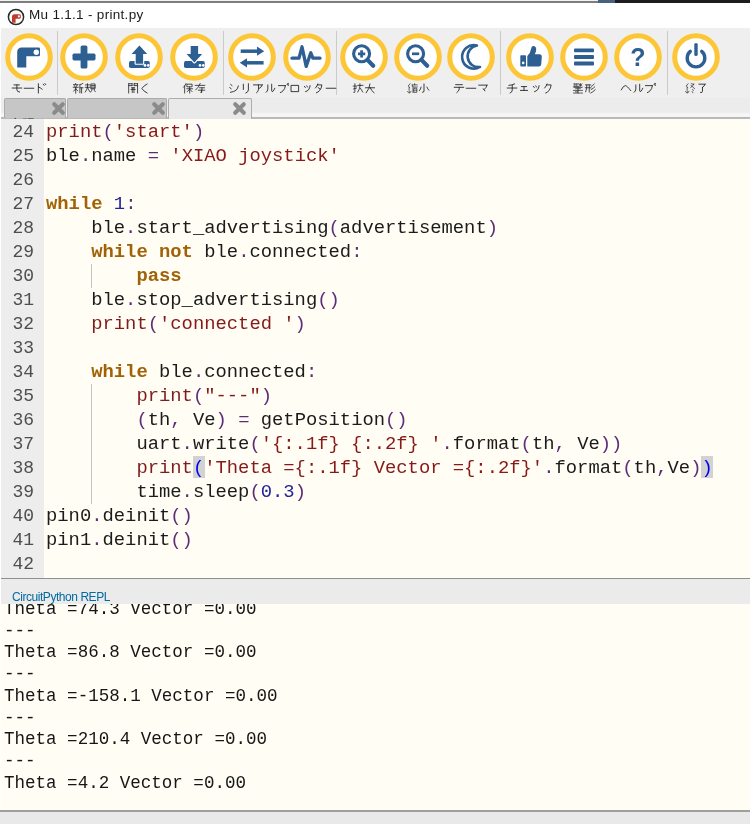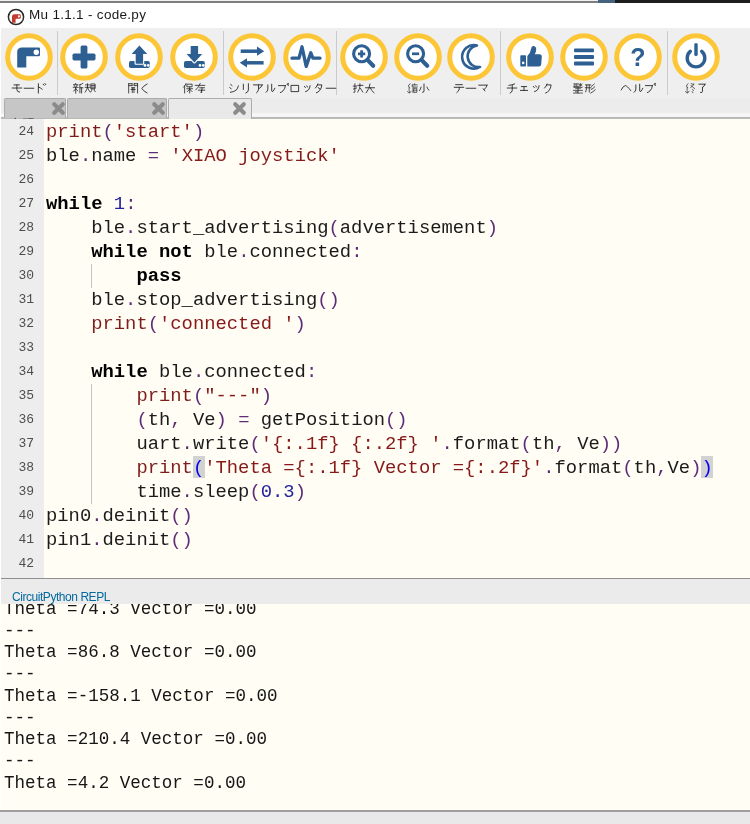--- a/index.html
+++ b/index.html
@@ -20,25 +20,25 @@
 .lbl svg { display:inline-block; vertical-align:top; }
 #tabbar { position:absolute; left:1px; top:98px; width:749px; height:21px; background:linear-gradient(180deg,#ececec 0px,#ececec 14px,#f9f9f9 17px,#f0f0f0 19px); }
 #tabline { position:absolute; left:0; top:19px; width:749px; height:2px; background:#b9b9b9; }
 .tab { position:absolute; top:0; height:20px; border:1px solid #ababab; border-bottom:none;
   border-radius:2px 2px 0 0; background:#c6c6c6; }
 .tab.active { background:#e9e9e9; height:21px; border-color:#adadad; }
 .tabtxt { position:absolute; top:18px; font-size:11px; letter-spacing:-0.3px; color:#333333; }
 .tabx { position:absolute; top:2px; width:15px; height:15px; }
 #editor { position:absolute; left:1px; top:119px; width:749px; height:461px; background:#fffdf4; overflow:hidden; }
 #gutter { position:absolute; left:0; top:0; width:43px; height:461px; background:#ededed;
-  font-family:"Liberation Mono", monospace; font-size:13px; line-height:24px; color:#4e4e4e;
+  font-family:"Liberation Mono", monospace; font-size:18px; line-height:24px; color:#4e4e4e;
   text-align:right; padding-right:10px; padding-top:1px; }
 #code { position:absolute; left:45px; top:1px; font-family:"Liberation Mono", monospace;
   font-size:18.83px; line-height:24px; color:#1b1b1b; white-space:pre; }
-.kw { color:#000000; font-weight:bold; }
+.kw { color:#a16207; font-weight:bold; }
 .fn { color:#7f1d1d; }
 .st { color:#871919; }
 .op { color:#5e2d77; }
 .nu { color:#22229d; }
 .mb { color:#0000ee; }
 .guide { position:absolute; width:1px; background:#c4c4c4; }
 .brace { position:absolute; width:12px; height:22px; background:#d2d2d2; }
 #repldiv { position:absolute; left:1px; top:578px; width:749px; height:26px; background:#ebebeb;
   border-top:1.5px solid #8f8f8f; }
 #repldiv span { position:absolute; left:11px; top:11px; font-size:12px; letter-spacing:-0.45px; color:#0369a1; }
@@ -157,21 +157,21 @@
   <div id="topedge"></div>
   <div id="topline"></div>
   <div id="topline2"></div>
   <div id="topline3"></div>
   <div id="titlebar">
     <svg id="tlogo" width="18" height="18" viewBox="0 0 18 18">
       <circle cx="9" cy="9" r="7.6" fill="#ffffff" stroke="#2b2b2b" stroke-width="1.5"></circle>
       <path d="M5 14.8 V8.6 Q5 6.2 7.4 6.2 H12.6 Q13.8 6.2 13.8 7.4 V9.6 Q13.8 10.8 12.6 10.8 H8.6 V14.8 Z" fill="#c23b2c"></path>
       <circle cx="11.9" cy="8.4" r="1.05" fill="#ffffff"></circle>
     </svg>
-    <div id="titletext">Mu 1.1.1 - code.py</div>
+    <div id="titletext">Mu 1.1.1 - print.py</div>
   </div>
   <div id="toolbar">
     <div class="sep" style="left:56px"></div>
     <div class="sep" style="left:222px"></div>
     <div class="sep" style="left:335px"></div>
     <div class="sep" style="left:499px"></div>
     <div class="sep" style="left:666px"></div>
     <div class="tb" style="left:4px"><svg width="48" height="48" viewBox="0 0 48 48">
           <circle cx="24" cy="24" r="21.3" fill="#fff" stroke="#fcc636" stroke-width="5"></circle>
           <path d="M12.2 34.6 V19 Q12.2 14.4 17 14.4 H33.6 Q35 14.4 35 15.8 V21.9 Q35 23.3 33.6 23.3 H21.3 V34.6 Z" fill="#2d5f92"></path>

